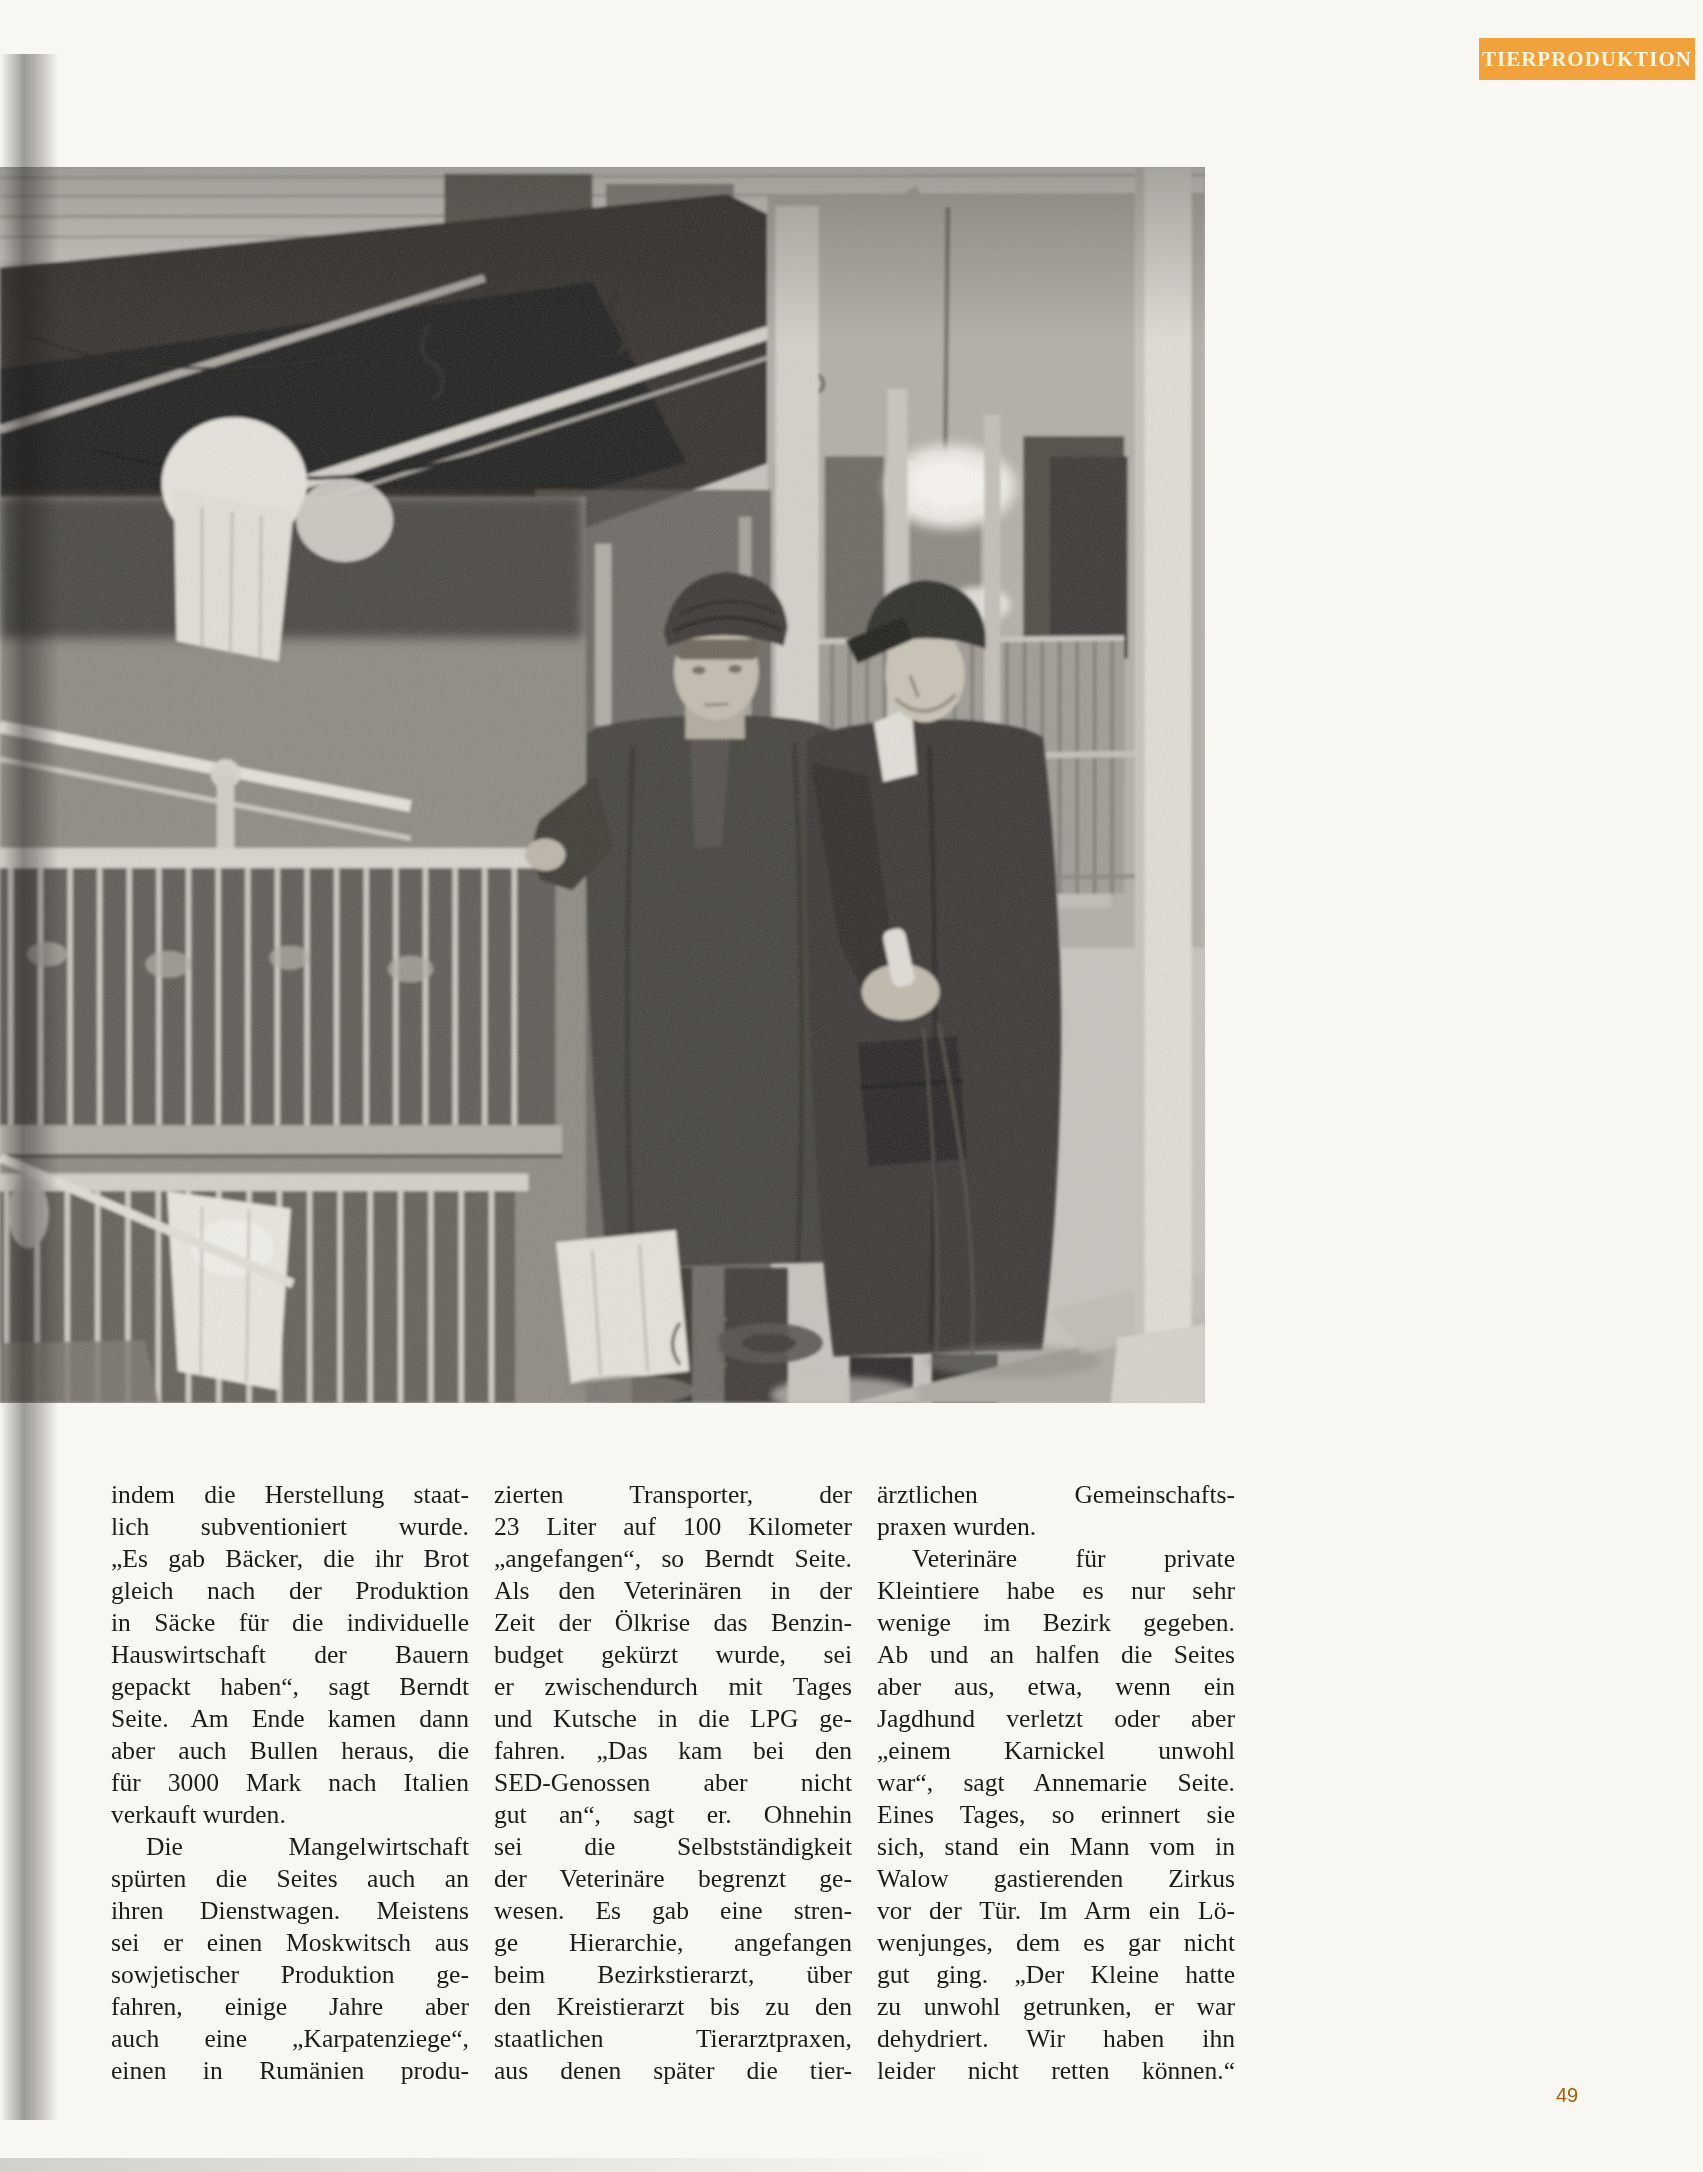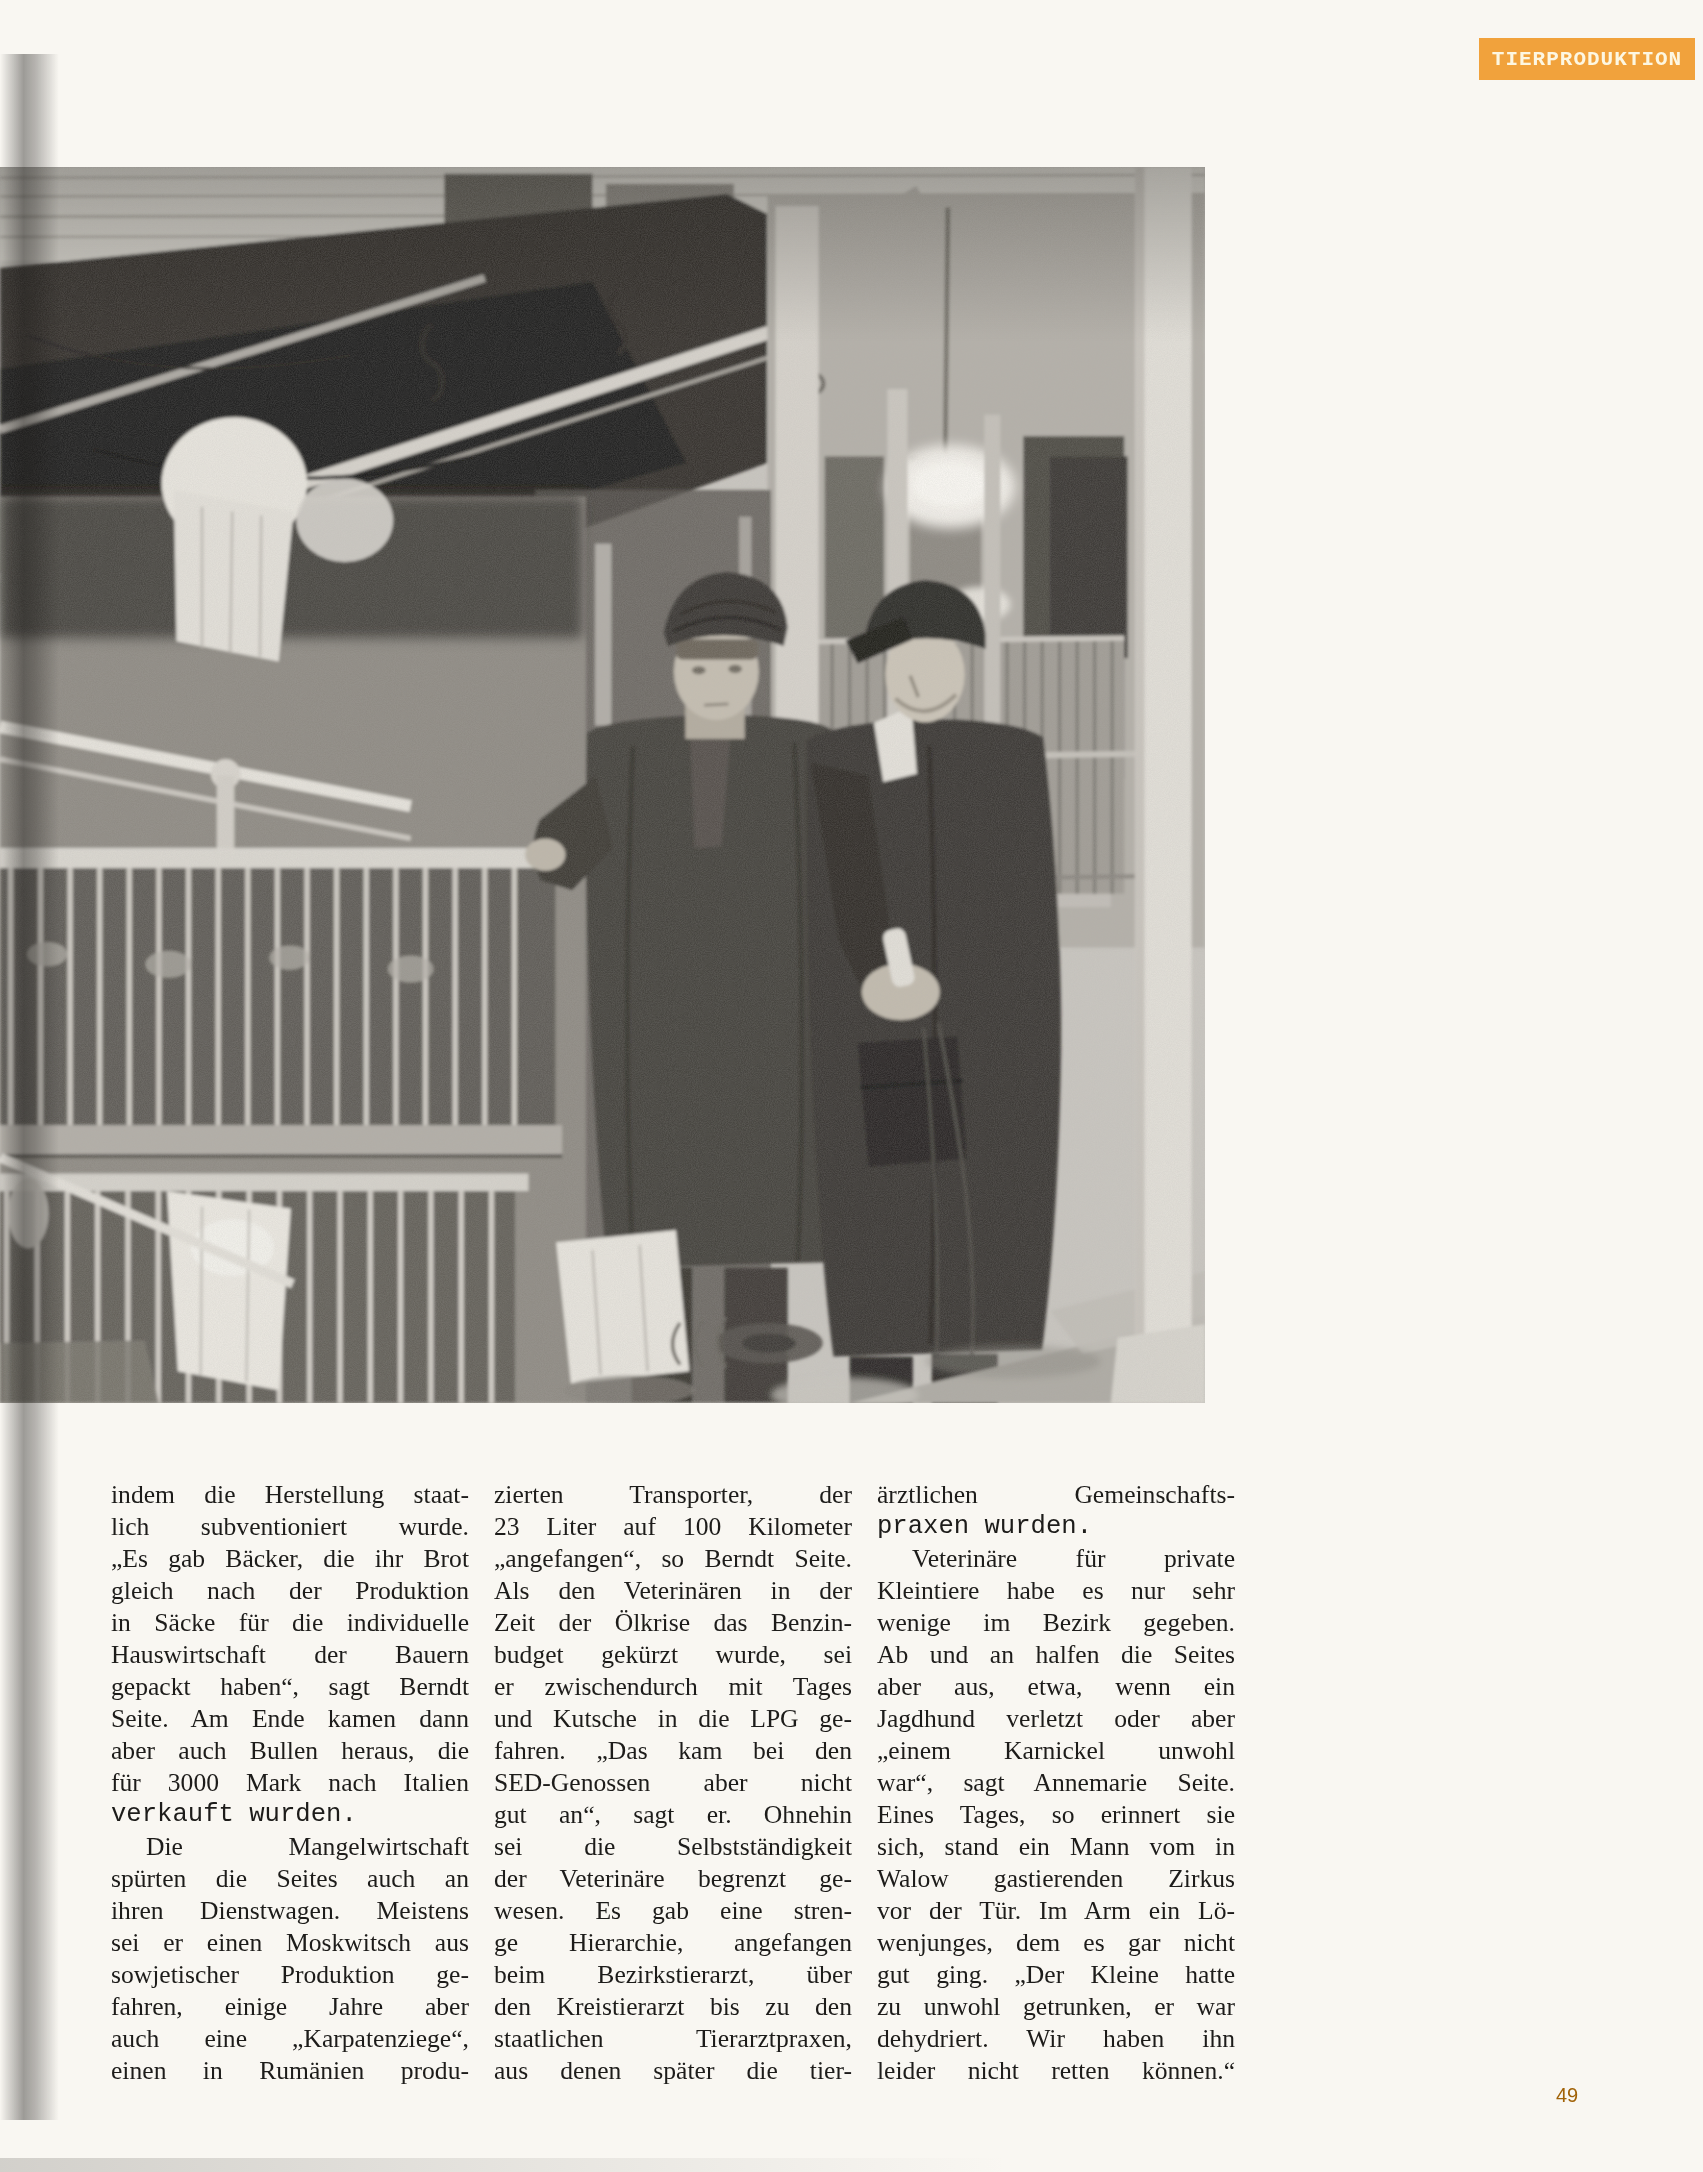--- a/index.html
+++ b/index.html
@@ -8,21 +8,21 @@
     width:1703px;height:2172px;
     background:#f9f7f2;
     overflow:hidden;
     font-family:"Liberation Serif", serif;
   }
   
   .tag{
     position:absolute;left:1479px;top:38px;width:216px;height:42px;
     background:#f1a23c;
     display:flex;align-items:center;justify-content:center;
-    font-family:Liberation Mono, monospace;
+    font-family:Liberation Serif, serif;
     font-weight:bold;font-size:21px;letter-spacing:1px;
     color:#fdf7e2;
   }
   
   .photo{
     position:absolute;left:0;top:167px;width:1205px;height:1236px;
     background:#c9c6c0;
   }
   .photo svg{display:block;width:100%;height:100%;}
   
@@ -42,21 +42,21 @@
     position:absolute;left:111px;top:1479px;width:1124px;
     display:flex;gap:25px;
     color:#1d1c1a;
   }
   .col{width:363px;}
   .bodyline{
     font-size:25.6px;line-height:32px;height:32px;
     text-align:justify;text-align-last:justify;
     white-space:nowrap;overflow:visible;
   }
-  .bodyline.nojust{text-align:right;text-align-last:left;font-family:Liberation Mono, monospace;}
+  .bodyline.nojust{text-align:right;text-align-last:left;}
   .bodyline.indent{text-indent:35px;}
   
   .pageno{
     position:absolute;left:1556px;top:2084px;
     font-family:"Liberation Sans", sans-serif;
     font-size:20px;color:#a16207;
   }
   
   .gutter-shadow{
     position:absolute;left:0;top:54px;width:62px;height:2066px;

